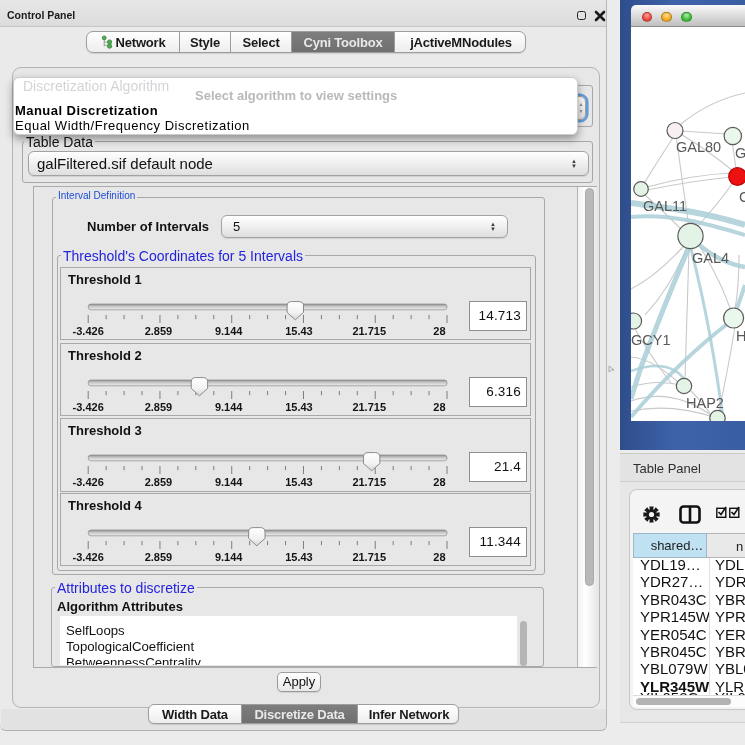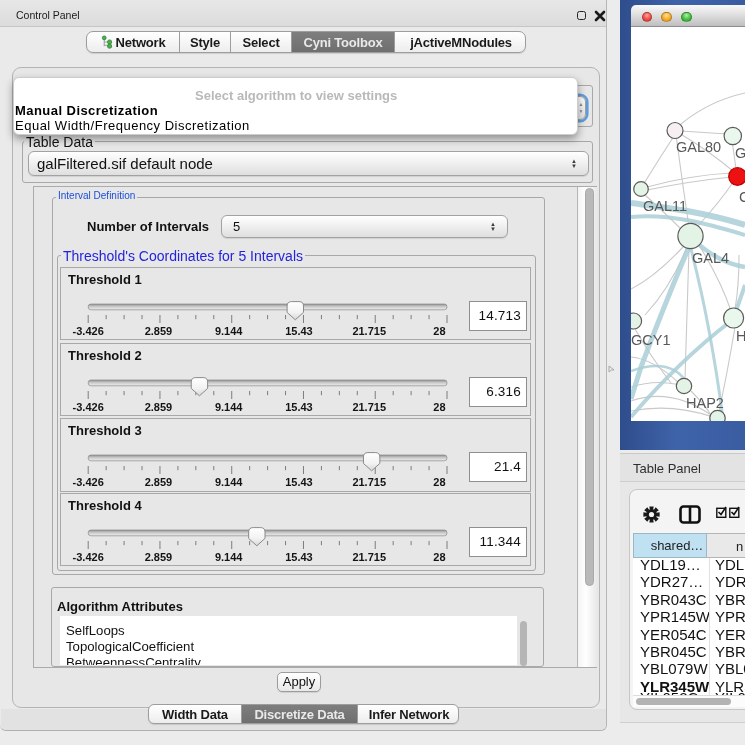--- a/index.html
+++ b/index.html
@@ -1,21 +1,21 @@
 <!DOCTYPE html>
 <html><head><meta charset="utf-8"><style>
 *{margin:0;padding:0;box-sizing:border-box;font-family:"Liberation Sans",sans-serif;}
 html,body{width:745px;height:745px;overflow:hidden;background:#ececec;}
 .ab{position:absolute;}
 .t13{font-size:13px;color:#1a1a1a;}
 </style></head><body>
 <div class="ab" style="left:0;top:0;width:745px;height:745px;background:#ececec;">
 <div class="ab" style="left:0;top:0;width:607px;height:731px;background:#eaeaea;border-right:1px solid #b6b6b6;border-bottom:1px solid #b0b0b0;border-radius:0 0 6px 6px;">
       <div class="ab" style="left:0;top:0;width:606px;height:27px;background:linear-gradient(#e7e7e7,#dcdcdc);border-bottom:1px solid #c6c6c6;"></div>
-      <div class="ab" style="left:16px;top:9px;font-size:10.5px;color:#1a1a1a;">Control Panel</div>
+      <div class="ab" style="left:7px;top:9px;font-size:10.5px;color:#1a1a1a;font-weight:bold;">Control Panel</div>
       <div class="ab" style="left:577px;top:11px;width:9px;height:9px;border:1.6px solid #222;border-radius:2.5px;"></div>
       <svg class="ab" style="left:594px;top:10px;" width="12" height="12" viewBox="0 0 12 12">
         <path d="M2 2 L10 10 M10 2 L2 10" stroke="#1a1a1a" stroke-width="2.6" stroke-linecap="round"></path>
       </svg>
       <div class="ab" style="left:12px;top:67px;width:588px;height:641px;background:#e7e7e7;border:1.5px solid #b4b4b4;border-radius:9px;"></div>
       <div class="ab" style="left:1px;top:709px;width:605px;height:21px;background:#e2e2e2;border-radius:0 0 6px 6px;"></div>
       <div class="ab" style="left:86px;top:31px;width:440px;height:22px;border:1px solid #9d9d9d;border-radius:7px;background:linear-gradient(#ffffff,#ededed);overflow:hidden;box-shadow:0 1px 1px rgba(0,0,0,0.12);">
         <div style="position:absolute;left:0px;top:0;width:92px;height:100%;display:flex;align-items:center;justify-content:center;font-size:13px;font-weight:bold;letter-spacing:-0.2px;color:#1a1a1a;white-space:nowrap;"><svg width="12" height="14" viewBox="0 0 13 15" style="margin-right:3px;vertical-align:-3px;">
             <path d="M3.5 3.5 V12 M3.5 7.5 H9 M3.5 11 H9" stroke="#9aa89a" stroke-width="1.2" fill="none"></path>
             <circle cx="3.5" cy="3" r="2.1" fill="#4db04d" stroke="#2e7d32" stroke-width="0.8"></circle>
@@ -226,32 +226,34 @@
         <text x="30.20" y="33.5" text-anchor="middle" font-size="11" font-weight="bold" fill="#141414">-3.426</text>
         <text x="100.45" y="33.5" text-anchor="middle" font-size="11" font-weight="bold" fill="#141414">2.859</text>
         <text x="170.71" y="33.5" text-anchor="middle" font-size="11" font-weight="bold" fill="#141414">9.144</text>
         <text x="240.96" y="33.5" text-anchor="middle" font-size="11" font-weight="bold" fill="#141414">15.43</text>
         <text x="311.21" y="33.5" text-anchor="middle" font-size="11" font-weight="bold" fill="#141414">21.715</text>
         <text x="381.47" y="33.5" text-anchor="middle" font-size="11" font-weight="bold" fill="#141414">28</text>
         <path d="M 190.63,5.0 Q 190.63,0.6 195.13,0.6 L 202.53,0.6 Q 207.03,0.6 207.03,5.0 L 207.03,11.4 L 198.83,18.8 L 190.63,11.4 Z" fill="url(#gh492.5)" stroke="#8a8a8a" stroke-width="1"></path>
       </svg>
       <div class="ab" style="left:469px;top:526.5px;width:58px;height:30px;background:#fff;border:1px solid #8f8f8f;font-size:13.5px;letter-spacing:0.2px;color:#111;text-align:right;line-height:28px;padding-right:5px;">11.344</div>
       <div class="ab" style="left:50.5px;top:587px;width:493px;height:79.5px;border:1px solid #a8a8a8;border-radius:3px;"></div>
+      <div class="ab" style="left:55px;top:580px;background:#e7e7e7;padding:0 2px;font-size:14px;color:#2323dd;">Attributes to discretize</div>
       <div class="ab" style="left:57px;top:599px;font-size:13px;font-weight:bold;color:#111;">Algorithm Attributes</div>
       <div class="ab" style="left:60px;top:616px;width:457px;height:49px;background:#fff;overflow:hidden;">
         <div style="padding:7px 0 0 6px;font-size:13.2px;color:#111;line-height:16px;">SelfLoops<br>TopologicalCoefficient<br>BetweennessCentrality</div>
       </div>
       <div class="ab" style="left:519.5px;top:621px;width:7.5px;height:45px;background:#b5b5b5;border-radius:4px;"></div>
       <div class="ab" style="left:269px;top:672px;width:44px;height:20px;background:linear-gradient(#ffffff,#e8e8e8);border:1px solid #9c9c9c;border-radius:5px;text-align:center;font-size:13px;color:#111;line-height:18px;box-shadow:0 1px 1px rgba(0,0,0,0.1);margin-left:8px;">Apply</div>
       <div class="ab" style="left:148px;top:704px;width:311px;height:20px;border:1px solid #9d9d9d;border-radius:6px;background:linear-gradient(#ffffff,#ededed);overflow:hidden;box-shadow:0 1px 1px rgba(0,0,0,0.12);">
         <div style="position:absolute;left:0px;top:0;width:92px;height:100%;display:flex;align-items:center;justify-content:center;font-size:13px;font-weight:bold;letter-spacing:-0.2px;color:#1a1a1a;white-space:nowrap;">Width Data</div>
         <div style="position:absolute;left:92px;top:0;width:116px;height:100%;background:linear-gradient(#7e7e7e,#6f6f6f);border-left:1px solid #9d9d9d;display:flex;align-items:center;justify-content:center;font-size:13px;font-weight:bold;letter-spacing:-0.2px;color:#e9e9e9;white-space:nowrap;">Discretize Data</div>
         <div style="position:absolute;left:208px;top:0;width:103px;height:100%;border-left:1px solid #9d9d9d;display:flex;align-items:center;justify-content:center;font-size:13px;font-weight:bold;letter-spacing:-0.2px;color:#1a1a1a;white-space:nowrap;">Infer Network</div>
       </div>
       <div class="ab" style="left:13px;top:77px;width:565px;height:58px;background:#fff;border:1px solid #cdcdcd;border-radius:6px;box-shadow:0 4px 9px rgba(0,0,0,0.38);"></div>
+      <div class="ab" style="left:23px;top:78px;font-size:14px;color:#d4d4d8;">Discretization Algorithm</div>
       <div class="ab" style="left:195px;top:88px;font-size:13px;font-weight:bold;color:#b9b9b9;">Select algorithm to view settings</div>
       <div class="ab" style="left:15px;top:103px;font-size:13px;font-weight:bold;letter-spacing:0.45px;color:#000;">Manual Discretization</div>
       <div class="ab" style="left:15px;top:118px;font-size:13px;letter-spacing:0.5px;color:#000;">Equal Width/Frequency Discretization</div>
     </div>
     <div class="ab" style="left:620px;top:0;width:125px;height:450px;background:linear-gradient(90deg,#2e4d8c,#3f63a9 45%,#3a5da2);"></div>
     <div class="ab" style="left:631px;top:5px;width:114px;height:22px;background:linear-gradient(#fafafa,#bfbfbf);border-bottom:1px solid #8e8e8e;border-radius:5px 0 0 0;"></div>
     <div class="ab" style="left:641.75px;top:11.5px;width:10.5px;height:10.5px;border-radius:50%;background:radial-gradient(circle at 50% 30%, #ffa49f 0%, #f04c44 55%, #c93a34 100%);border:0.5px solid rgba(0,0,0,0.25);"></div>
     <div class="ab" style="left:661.25px;top:11.5px;width:10.5px;height:10.5px;border-radius:50%;background:radial-gradient(circle at 50% 30%, #ffe09d 0%, #f5ad29 55%, #cf8f1d 100%);border:0.5px solid rgba(0,0,0,0.25);"></div>
     <div class="ab" style="left:681.25px;top:11.5px;width:10.5px;height:10.5px;border-radius:50%;background:radial-gradient(circle at 50% 30%, #b6eab4 0%, #45c13e 55%, #2f9c2f 100%);border:0.5px solid rgba(0,0,0,0.25);"></div>
     <div class="ab" style="left:631px;top:27px;width:114px;height:394px;background:#fff;overflow:hidden;"><svg width="114" height="394" viewBox="0 0 114 394">

